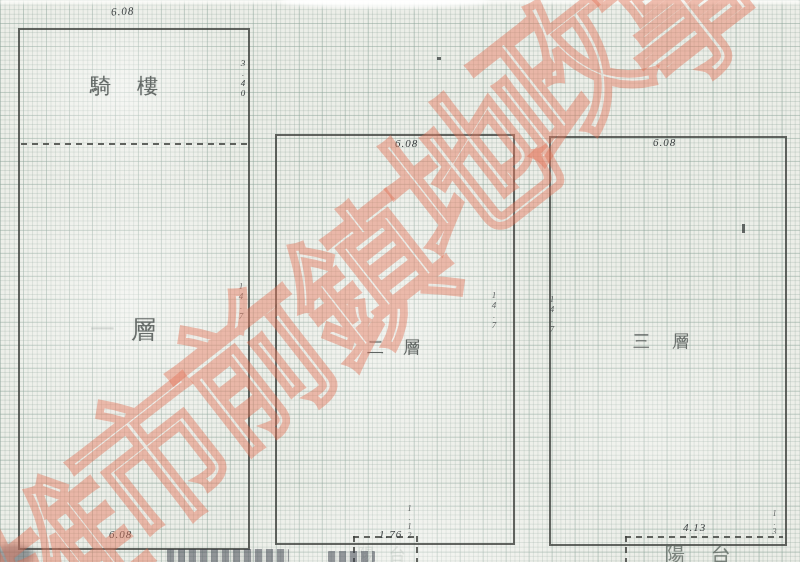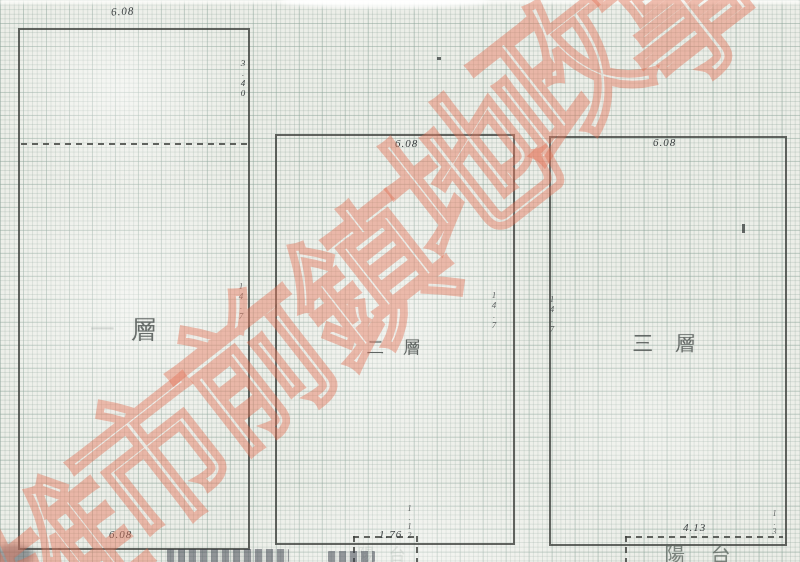--- a/index.html
+++ b/index.html
@@ -39,21 +39,21 @@
   .bal-top{left:0; right:0; top:0;}
   .bal-left{left:0; top:0; bottom:0;}
   .bal-right{right:0; top:0; bottom:0;}
   .cjk{position:absolute; color:#474d4b; white-space:nowrap; z-index:3;
        text-shadow:0 0 1px rgba(90,100,95,.45);}
   .arcade{left:70px; top:42px; font-size:21px; letter-spacing:26px; opacity:.82;}
   .flabel1{left:70px; top:283px; font-size:25px; display:flex; gap:16px;}
   .flabel1 .c1{opacity:.20; color:#66706c; filter:blur(.4px);}
   .flabel1 .c2{opacity:.80;}
   .flabel2{left:90px; top:200px; font-size:17px; letter-spacing:19px; opacity:.85;}
-  .flabel3{left:82px; top:192px; font-size:20px; letter-spacing:22px; opacity:.80;}
+  .flabel3{left:82px; top:192px; font-size:17px; letter-spacing:22px; opacity:.80;}
   .ballabel{left:40px; top:5px; font-size:20px; letter-spacing:26px; color:#5c665f; opacity:.78;}
   .ghost{left:5px; top:7px; font-size:17px; letter-spacing:14px; color:#7d8d83;
          opacity:.18; filter:blur(.6px);}
   .dim{position:absolute; z-index:4; font-style:italic; font-size:11px; color:#3c4142;
        letter-spacing:1px; white-space:nowrap;}
   .dim.v{writing-mode:vertical-rl; text-orientation:upright; font-size:9px;
          letter-spacing:0; line-height:10px;}
   .dim.small{font-size:11px;}
   .dim.tiny{font-size:8px; opacity:.8;}
   .wm{position:absolute; width:170px; height:170px; line-height:170px; text-align:center;
@@ -81,20 +81,21 @@
 <div class="sheet">
 
   <div class="scan-top"></div>
   <div class="scan-blob"></div>
   <div class="smudge"></div>
   <div class="speck sp1"></div>
   <div class="speck sp2"></div>
 
   <div class="plan plan1">
     <div class="dash-h divider"></div>
+    <div class="cjk arcade">騎樓</div>
     <div class="cjk flabel1">
       <span class="c1">一</span>
       <span class="c2">層</span>
     </div>
   </div>
 
   <div class="plan plan2">
     <div class="cjk flabel2">二層</div>
     <div class="balcony bal2">
       <div class="dash-h bal-top"></div>

